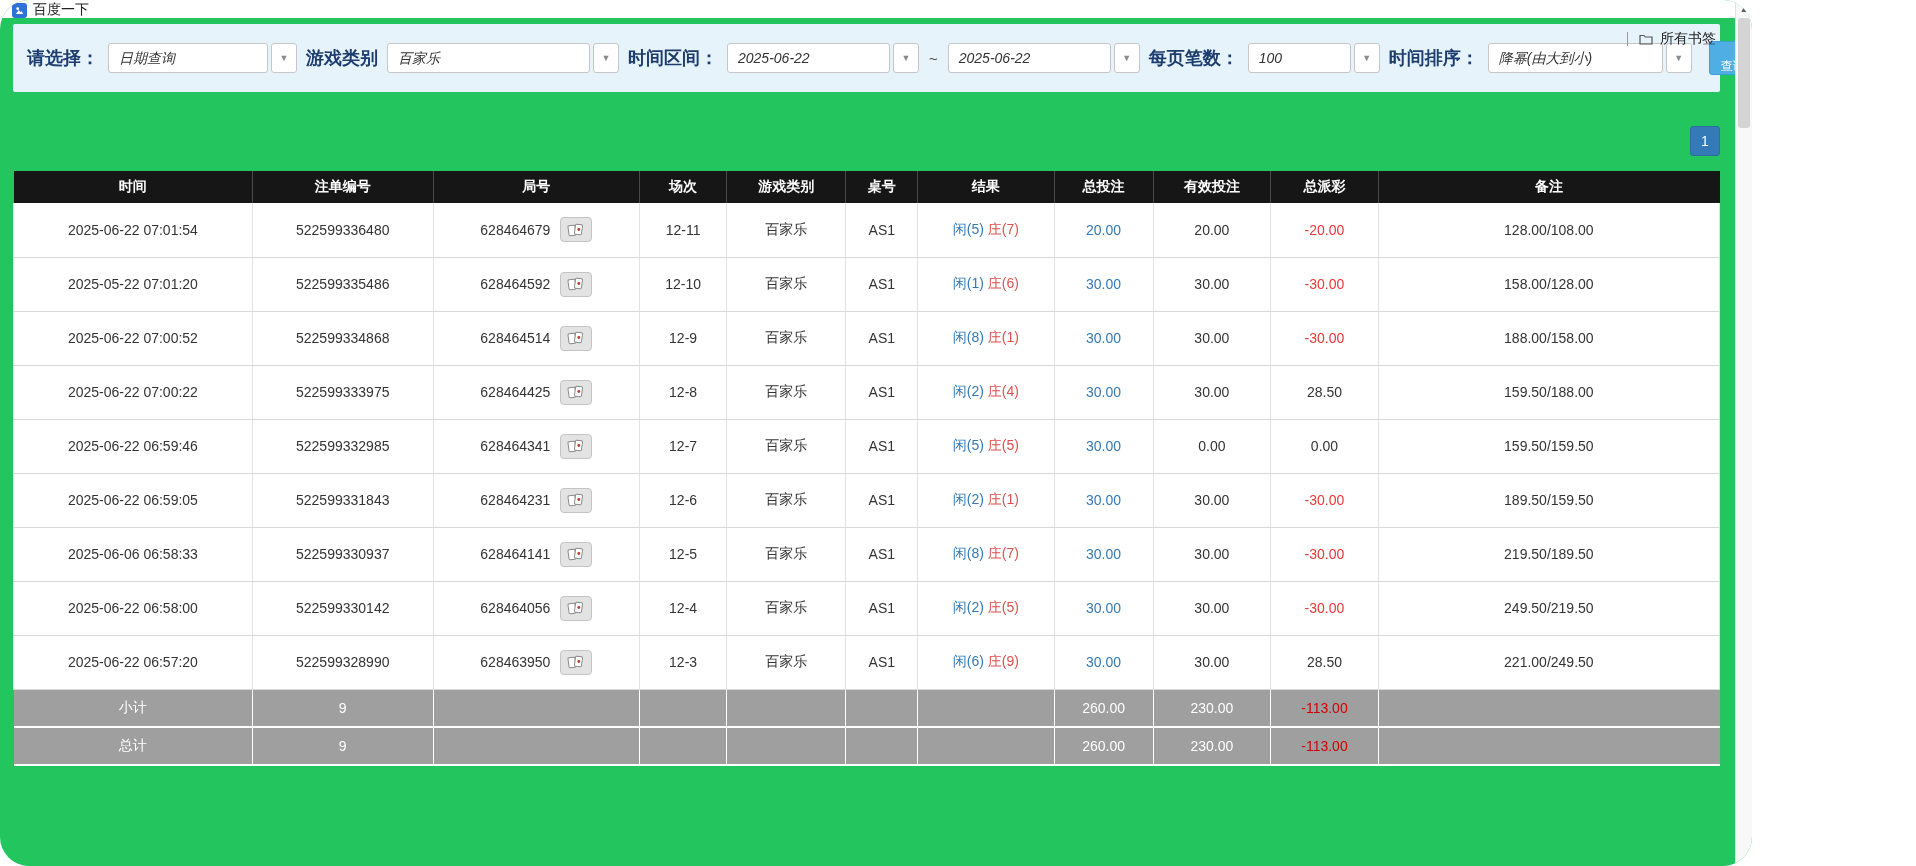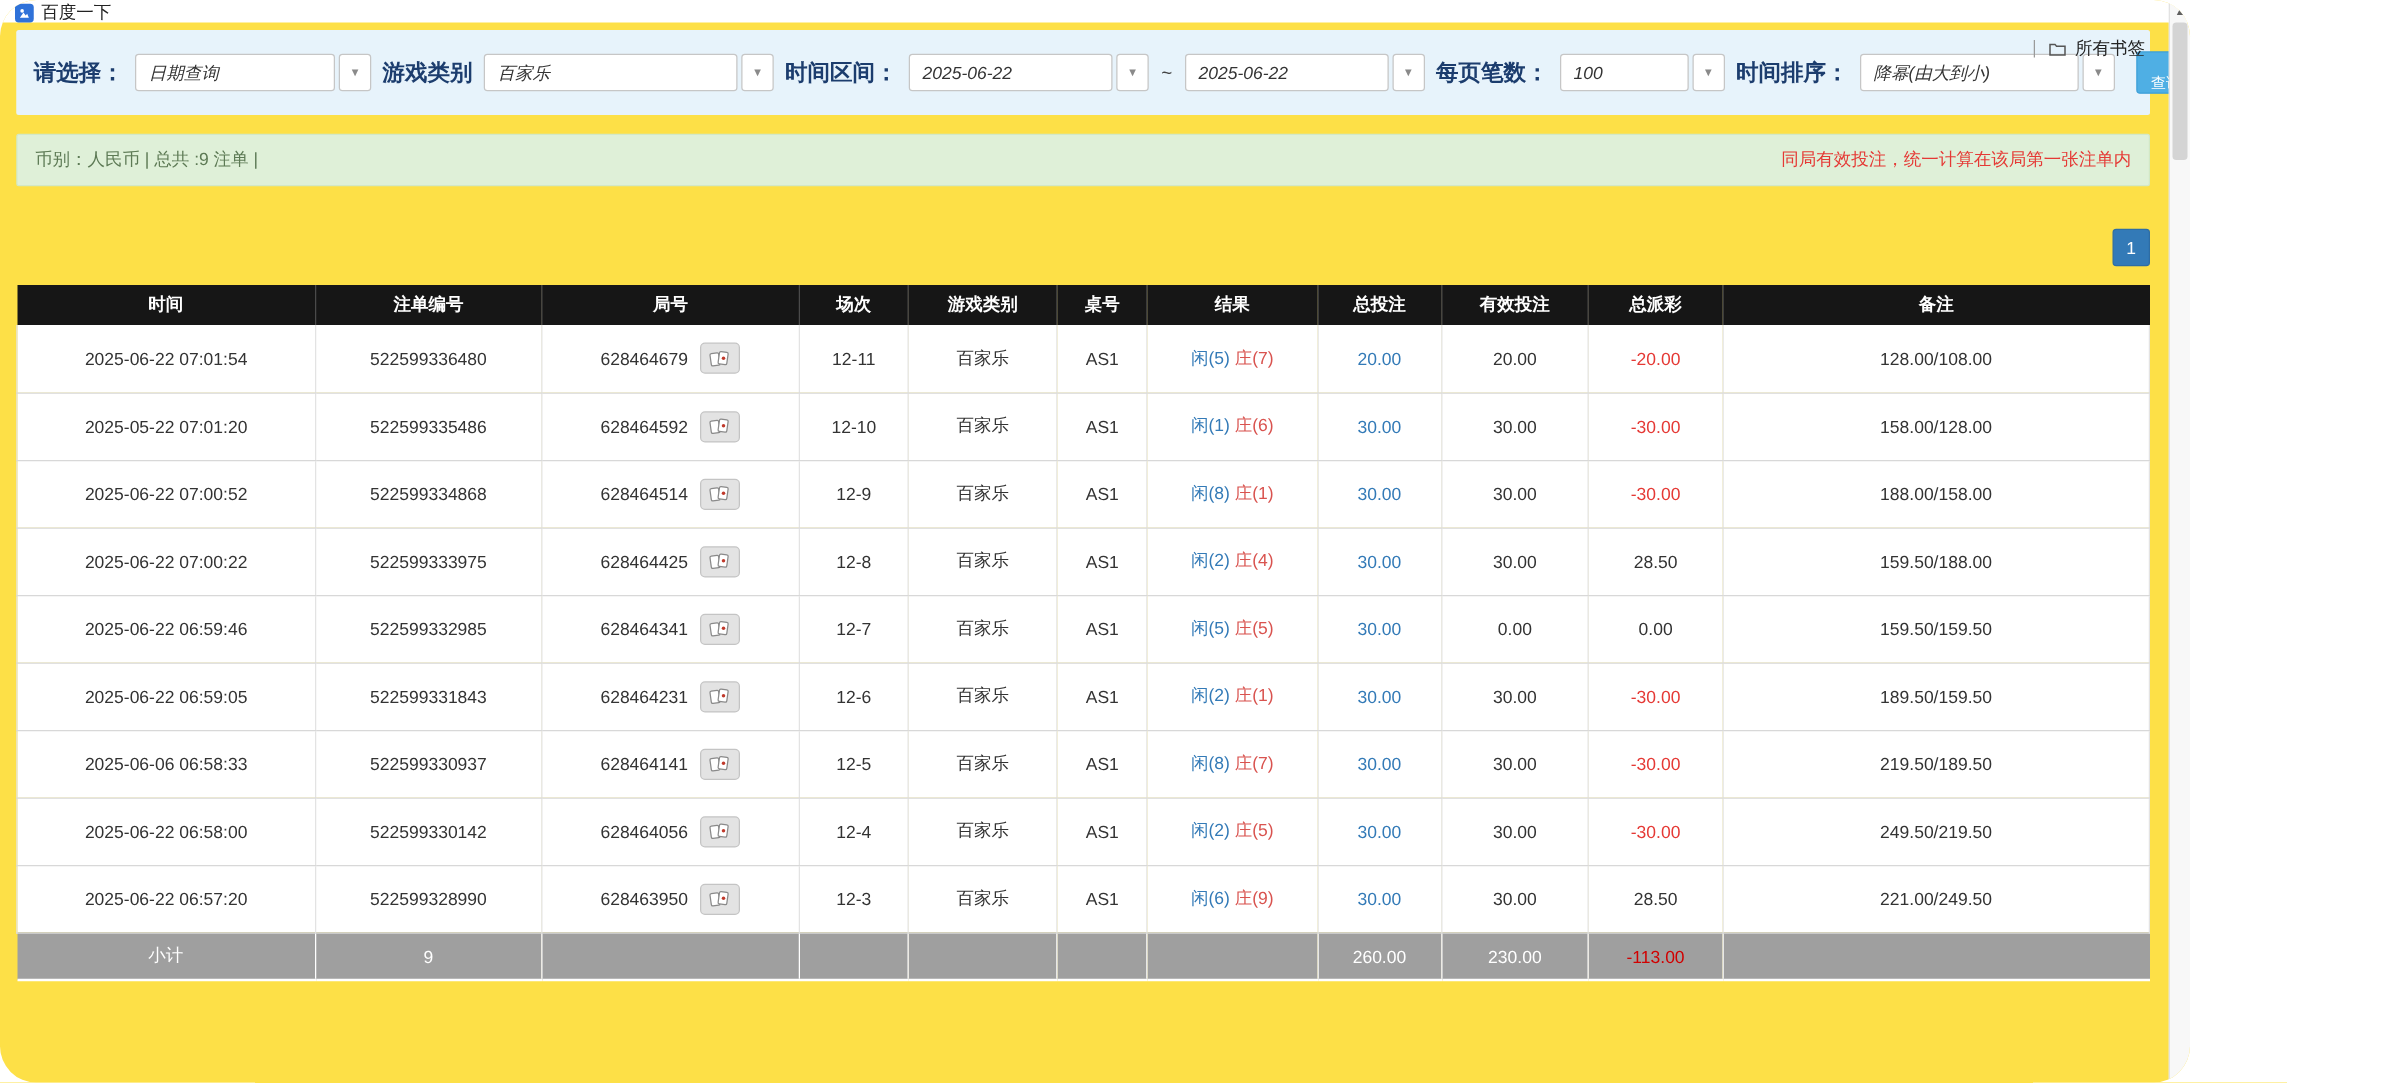--- a/index.html
+++ b/index.html
@@ -1,21 +1,21 @@
 <!DOCTYPE html>
 <html><head>
 <meta charset="utf-8">
 <style>
   * { box-sizing: border-box; margin: 0; padding: 0; }
   html,body { width:1916px; height:866px; }
   body {
     font-family: "Liberation Sans", "DejaVu Sans", sans-serif;
     background:#fff; color:#333; overflow:hidden;
   }
-  .screen { position:relative; width:1752px; height:866px; overflow:hidden; background:#fde047;border-radius:29px; }
+  .screen { position:relative; width:1752px; height:866px; overflow:hidden; background:#22c55e;border-radius:29px; }
 
   
   .bookmarks-bar { position:relative; height:18px; background:#fff; z-index:5; }
   .bm-left { position:absolute; left:12px; top:1px; display:flex; align-items:center; gap:6px; }
   .bm-right { position:absolute; right:36px; top:1px; display:flex; align-items:center; gap:7px;margin-top:29px; }
   .bm-label { font-size:14px; color:#222; white-space:nowrap; cursor:pointer; }
   .favicon { width:15px; height:15px; border-radius:3px; background:#2f72d9; display:inline-flex; align-items:center; justify-content:center; }
   .bm-sep { width:1px; height:14px; background:#9a9a9a; margin-right:4px; }
   .folder-icon svg { display:block; }
 
@@ -165,24 +165,20 @@
 
       <span class="f-label">时间排序：</span>
       <span class="combo">
         <span class="combo-text w-sort">降幂(由大到小)</span>
         <span class="combo-arrow">▼</span>
       </span>
 
       <button class="search-btn">查询</button>
     </div>
 
-    <div class="summary-bar">
-      <span class="summary-left">币别：人民币 | 总共 :9 注单 |</span>
-      <span class="summary-right">同局有效投注，统一计算在该局第一张注单内</span>
-    </div>
 
     <div class="pagination">
       <button class="page-btn">1</button>
     </div>
 
     <table>
       <colgroup>
         <col class="c-time">
           <col class="c-bet">
           <col class="c-round">
@@ -480,20 +476,33 @@
           <td></td>
             <td></td>
             <td></td>
           <td></td>
             <td></td>
           <td>260.00</td>
           <td>230.00</td>
           <td class="payout-cell neg">-113.00</td>
           <td></td>
         </tr>
+        <tr>
+          <td>总计</td>
+          <td>9</td>
+          <td></td>
+            <td></td>
+            <td></td>
+          <td></td>
+            <td></td>
+          <td>260.00</td>
+          <td>230.00</td>
+          <td class="payout-cell neg">-113.00</td>
+          <td></td>
+        </tr>
       </tfoot>
     </table>
   </div>
 
   <div class="scrollbar">
     <div class="sb-up">▲</div>
     <div class="sb-thumb"></div>
   </div>
 </div>
 

